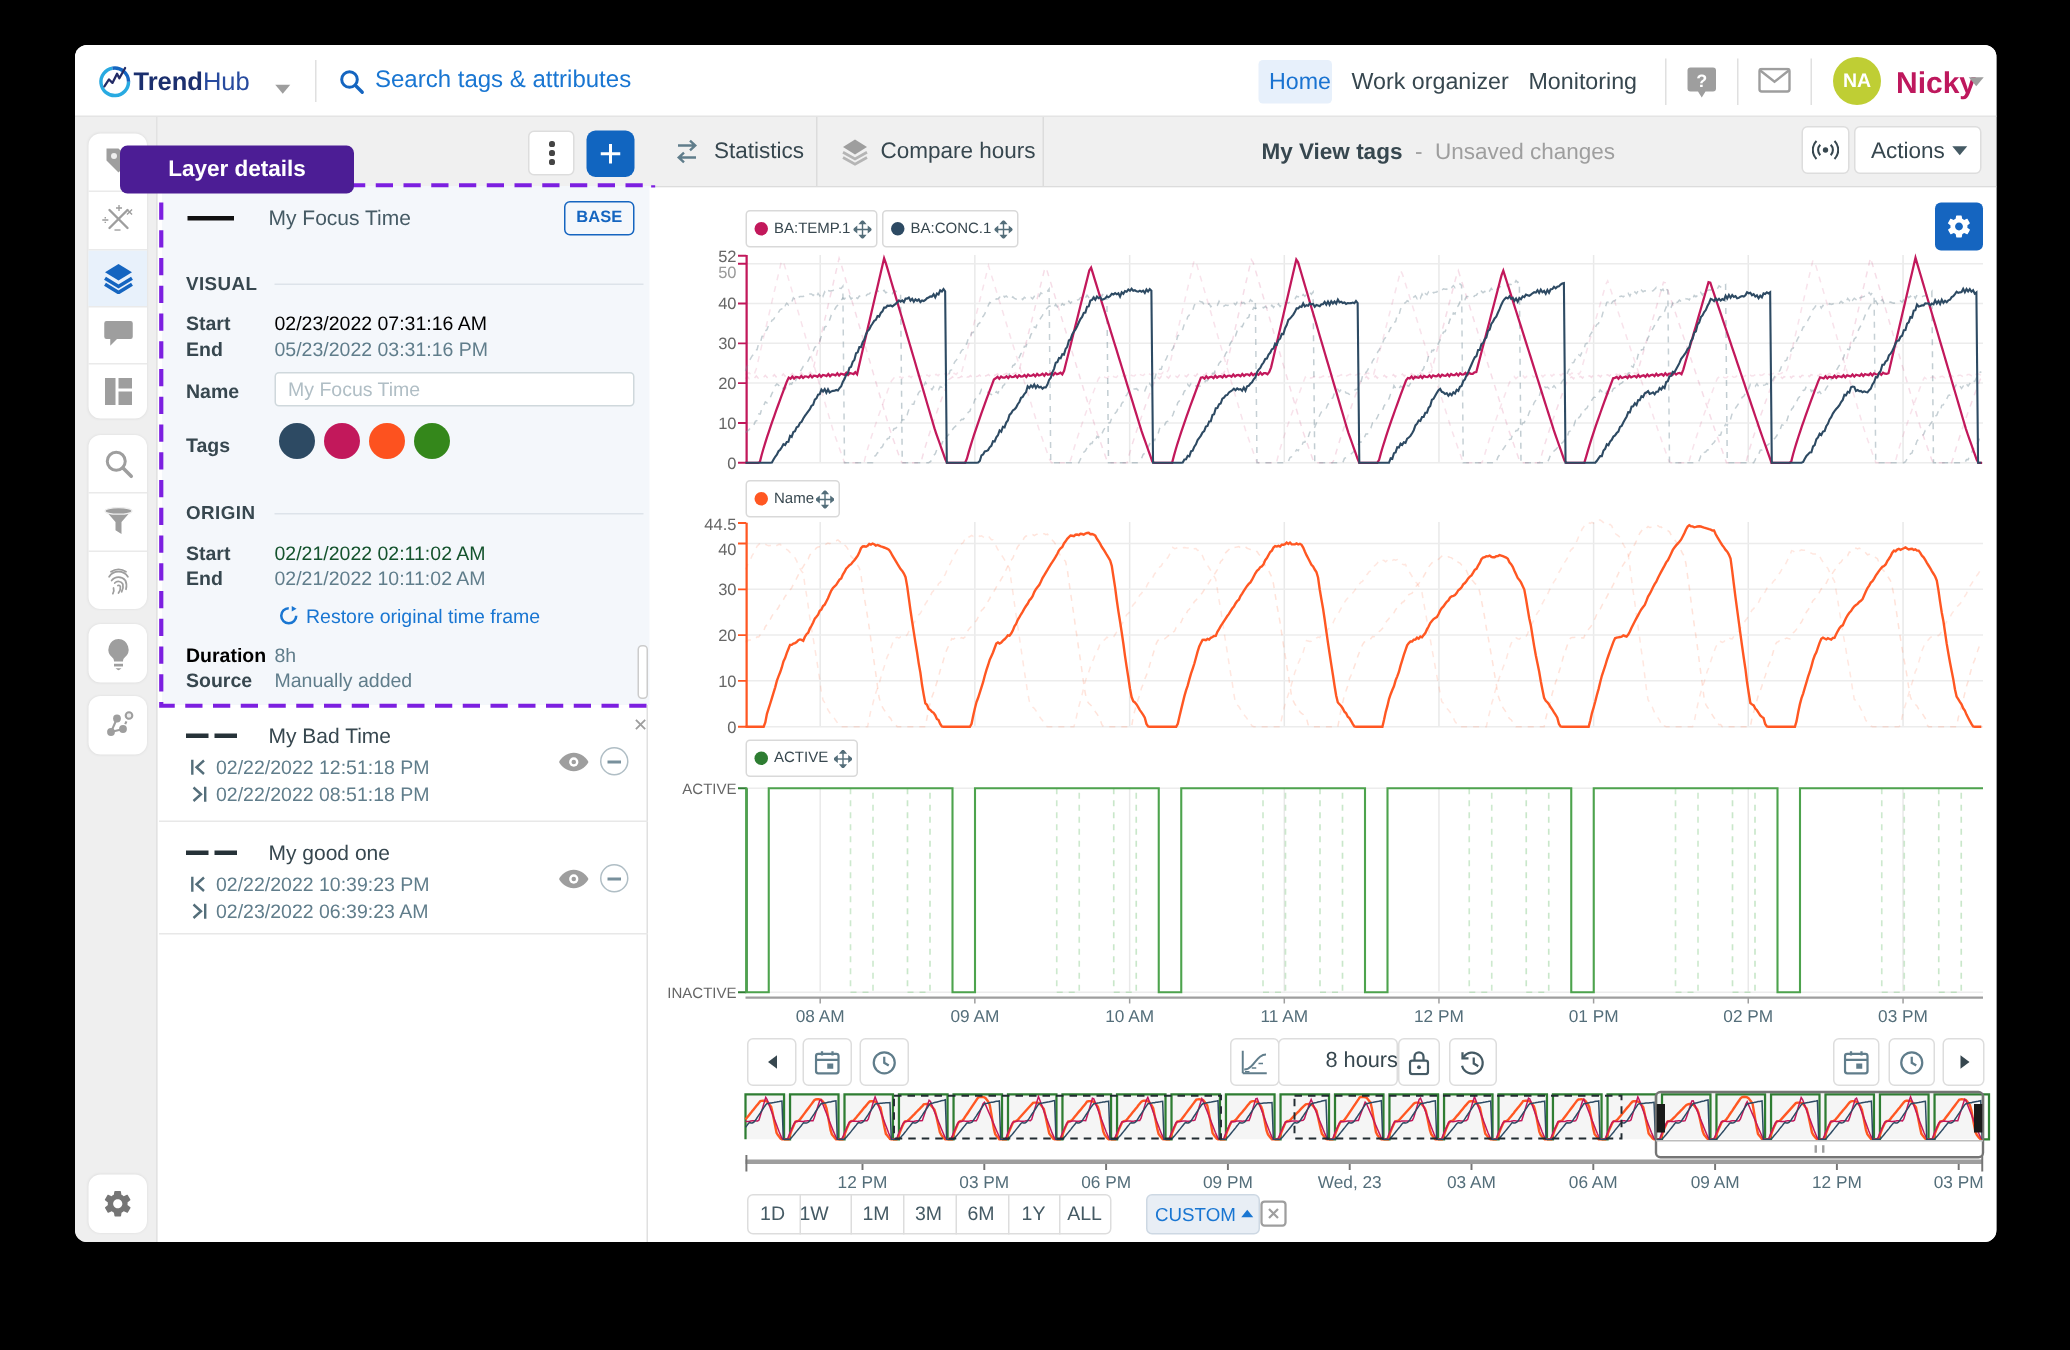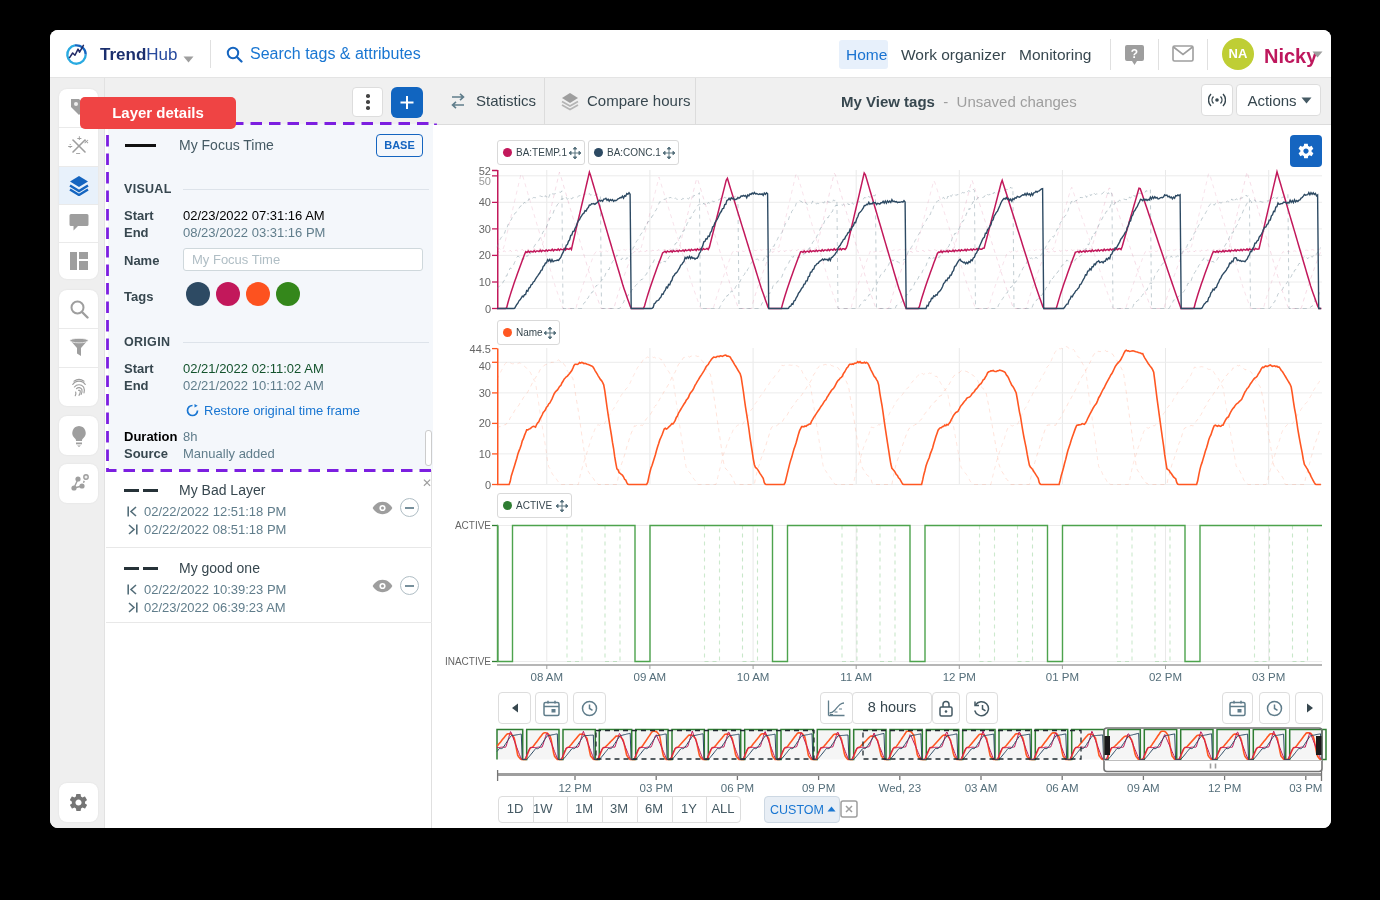--- a/index.html
+++ b/index.html
@@ -5,21 +5,21 @@
 .app{position:absolute;left:50px;top:30px;width:1281px;height:798px;background:#fff;border-radius:8px;overflow:hidden}
 .abs{position:absolute}
 </style></head><body>
 <div class="app">
 <div class="abs" style="left:0;top:0;width:1281px;height:48px;background:#fff;border-bottom:1px solid #e4e4e4"></div>
 <svg class="abs" style="left:15px;top:13px" width="23" height="23" viewBox="0 0 30 30">
 <path d="M27 15 A12 12 0 1 1 13 3.2" fill="none" stroke="#29aae1" stroke-width="3"></path>
 <path d="M13 3.2 A12 12 0 0 1 27 15" fill="none" stroke="#1565c0" stroke-width="3"></path>
 <path d="M6 19 L10 13 L13 16 L17 8 L19 12 L24 3" fill="none" stroke="#232b66" stroke-width="2" stroke-linejoin="round" stroke-linecap="round"></path>
 </svg>
-<div class="abs" style="left:50px;top:15px;font-size:17px;color:#1b2f6e"><b>Trend</b><span style="font-weight:400;color:#274a9e">Hub</span></div>
+<div class="abs" style="left:39px;top:15px;font-size:17px;color:#1b2f6e"><b>Trend</b><span style="font-weight:400;color:#274a9e">Hub</span></div>
 <svg class="abs" style="left:133px;top:26px" width="11" height="7" viewBox="0 0 11 7">
       <path d="M0.5 0.5 L5.5 6.5 L10.5 0.5 Z" fill="#9e9e9e"></path>
     </svg>
 <div class="abs" style="left:160px;top:10px;width:1px;height:28px;background:#e0e0e0"></div>
 <svg class="abs" style="left:176px;top:16px" width="17" height="17" viewBox="0 0 17 17">
       <circle cx="7" cy="7" r="5.2" fill="none" stroke="#1565c0" stroke-width="2"></circle>
       <line x1="11" y1="11" x2="15.5" y2="15.5" stroke="#1565c0" stroke-width="2.2" stroke-linecap="round"></line>
     </svg>
 <div class="abs" style="left:200px;top:15px;font-size:16px;color:#1976d2">Search tags &amp; attributes</div>
 <div class="abs" style="left:789px;top:10px;width:49px;height:29px;background:#e7f0fb;border-radius:3px"></div>
@@ -159,21 +159,21 @@
       <rect x="1.5" y="1.5" width="328" height="347" fill="none" stroke="#7c1fe0" stroke-width="2.8" stroke-dasharray="11.5,7" stroke-dashoffset="5"></rect>
     </svg>
 <div class="abs" style="left:75px;top:113.5px;width:31px;height:3px;background:#111"></div>
 <div class="abs" style="left:129px;top:107px;font-size:14px;color:#455a64">My Focus Time</div>
 <div class="abs" style="left:326px;top:104px;width:47px;height:23px;border:1.5px solid #1565c0;border-radius:4px;background:#f4f7fb;color:#1565c0;font-size:11px;font-weight:bold;text-align:center;line-height:21px">BASE</div>
 <div class="abs" style="left:74px;top:152px;font-size:12.5px;font-weight:bold;color:#37474f;letter-spacing:0.3px">VISUAL</div>
 <div class="abs" style="left:133px;top:159px;width:246px;height:1px;background:#dde3ea"></div>
 <div class="abs" style="left:74px;top:178px;font-size:13px;font-weight:bold;color:#37474f">Start</div>
 <div class="abs" style="left:133px;top:178px;font-size:13px;color:#000000">02/23/2022 07:31:16 AM</div>
 <div class="abs" style="left:74px;top:195px;font-size:13px;font-weight:bold;color:#37474f">End</div>
-<div class="abs" style="left:133px;top:195px;font-size:13px;color:#607d8b">08/23/2022 03:31:16 PM</div>
+<div class="abs" style="left:133px;top:195px;font-size:13px;color:#607d8b">05/23/2022 03:31:16 PM</div>
 <div class="abs" style="left:74px;top:223px;font-size:13px;font-weight:bold;color:#37474f">Name</div>
 <div class="abs" style="left:133px;top:218px;width:240px;height:23px;background:#fff;border:1px solid #cfd8dc;border-radius:3px;font-size:13px;color:#b0bec5;line-height:22px;padding-left:8px">My Focus Time</div>
 <div class="abs" style="left:74px;top:259px;font-size:13px;font-weight:bold;color:#37474f">Tags</div>
 <div class="abs" style="left:136px;top:252px;width:24px;height:24px;border-radius:50%;background:#2d4a63"></div>
 <div class="abs" style="left:166px;top:252px;width:24px;height:24px;border-radius:50%;background:#c2185b"></div>
 <div class="abs" style="left:196px;top:252px;width:24px;height:24px;border-radius:50%;background:#fd521f"></div>
 <div class="abs" style="left:226px;top:252px;width:24px;height:24px;border-radius:50%;background:#34871b"></div>
 <div class="abs" style="left:74px;top:305px;font-size:12.5px;font-weight:bold;color:#37474f;letter-spacing:0.3px">ORIGIN</div>
 <div class="abs" style="left:133px;top:312px;width:246px;height:1px;background:#dde3ea"></div>
 <div class="abs" style="left:74px;top:331px;font-size:13px;font-weight:bold;color:#37474f">Start</div>
@@ -186,21 +186,21 @@
     </svg>
 <div class="abs" style="left:154px;top:373px;font-size:13px;color:#1976d2">Restore original time frame</div>
 <div class="abs" style="left:74px;top:399px;font-size:13px;font-weight:bold;color:#000000">Duration</div>
 <div class="abs" style="left:133px;top:399px;font-size:13px;color:#607d8b">8h</div>
 <div class="abs" style="left:74px;top:416px;font-size:13px;font-weight:bold;color:#37474f">Source</div>
 <div class="abs" style="left:133px;top:416px;font-size:13px;color:#607d8b">Manually added</div>
 <div class="abs" style="left:375px;top:400px;width:7px;height:36px;background:#fff;border:1px solid #ccc;border-radius:3px"></div>
 <div class="abs" style="left:372px;top:446px;font-size:12px;color:#9e9e9e">✕</div>
 <div class="abs" style="left:74px;top:459px;width:15px;height:3px;background:#263238"></div>
     <div class="abs" style="left:93px;top:459px;width:15px;height:3px;background:#263238"></div>
-    <div class="abs" style="left:129px;top:452px;font-size:14px;color:#37474f">My Bad Layer</div>
+    <div class="abs" style="left:129px;top:452px;font-size:14px;color:#37474f">My Bad Time</div>
     <svg class="abs" style="left:77px;top:476px" width="11" height="11" viewBox="0 0 11 11">
       <line x1="1.2" y1="0.5" x2="1.2" y2="10.5" stroke="#546e7a" stroke-width="1.6"></line>
       <path d="M9 1 L4 5.5 L9 10" fill="none" stroke="#546e7a" stroke-width="1.6"></path>
     </svg>
     <div class="abs" style="left:94px;top:474px;font-size:13px;color:#607d8b">02/22/2022 12:51:18 PM</div>
     <svg class="abs" style="left:77px;top:494px" width="11" height="11" viewBox="0 0 11 11">
       <line x1="9.8" y1="0.5" x2="9.8" y2="10.5" stroke="#546e7a" stroke-width="1.6"></line>
       <path d="M2 1 L7 5.5 L2 10" fill="none" stroke="#546e7a" stroke-width="1.6"></path>
     </svg>
     <div class="abs" style="left:94px;top:492px;font-size:13px;color:#607d8b">02/22/2022 08:51:18 PM</div>
@@ -226,21 +226,21 @@
     </svg>
     <div class="abs" style="left:94px;top:570px;font-size:13px;color:#607d8b">02/23/2022 06:39:23 AM</div>
     <svg class="abs" style="left:322px;top:549px" width="21" height="14" viewBox="0 0 21 14">
       <path d="M10.5 0.8 C15.5 0.8 19.2 4.5 20.3 7 C19.2 9.5 15.5 13.2 10.5 13.2 C5.5 13.2 1.8 9.5 0.7 7 C1.8 4.5 5.5 0.8 10.5 0.8 Z" fill="#9e9e9e"></path>
       <circle cx="10.5" cy="7" r="3.1" fill="#fff"></circle>
       <circle cx="10.5" cy="7" r="1.5" fill="#9e9e9e"></circle>
     </svg>
     <div class="abs" style="left:350px;top:546px;width:19px;height:19px;border:1.5px solid #b0bec5;border-radius:50%"></div>
     <div class="abs" style="left:355px;top:555px;width:9px;height:1.6px;background:#78909c"></div>
 <div class="abs" style="left:56px;top:591.5px;width:326px;height:1px;background:#e8e8e8"></div>
-<div class="abs" style="left:30px;top:67px;width:156px;height:32px;background:#ef4444;border-radius:5px;color:#fff;font-size:15px;font-weight:bold;text-align:center;line-height:31px">Layer details</div>
+<div class="abs" style="left:30px;top:67px;width:156px;height:32px;background:#4c1d95;border-radius:5px;color:#fff;font-size:15px;font-weight:bold;text-align:center;line-height:31px">Layer details</div>
 <div class="abs" style="left:383px;top:95px;width:898px;height:703px;background:#fff"></div>
 <svg width="898" height="703" viewBox="0 0 898 703" style="position:absolute;left:383px;top:95px" font-family="Liberation Sans, sans-serif">
       <g>
         <line x1="113.8" y1="45" x2="113.8" y2="183" stroke="#e9e9e9" stroke-width="1"></line>
         <line x1="113.8" y1="223" x2="113.8" y2="359" stroke="#e9e9e9" stroke-width="1"></line>
         <line x1="113.8" y1="400" x2="113.8" y2="536" stroke="#e9e9e9" stroke-width="1"></line>
         <line x1="216.9" y1="45" x2="216.9" y2="183" stroke="#e9e9e9" stroke-width="1"></line>
         <line x1="216.9" y1="223" x2="216.9" y2="359" stroke="#e9e9e9" stroke-width="1"></line>
         <line x1="216.9" y1="400" x2="216.9" y2="536" stroke="#e9e9e9" stroke-width="1"></line>
         <line x1="320.1" y1="45" x2="320.1" y2="183" stroke="#e9e9e9" stroke-width="1"></line>
@@ -461,21 +461,21 @@
       <circle cx="8.5" cy="8.5" r="7" fill="none" stroke="#607d8b" stroke-width="1.5"></circle>
       <path d="M8.5 4.5 v4 l3 1.8" fill="none" stroke="#607d8b" stroke-width="1.5"></path>
     </svg>
 <div class="abs" style="left:770px;top:662px;width:33px;height:32px;background:#fff;border:1px solid #ddd;border-radius:4px"></div>
 <svg class="abs" style="left:777px;top:670px" width="19" height="17" viewBox="0 0 19 17">
       <path d="M1.5 15.5 v-15 M1.5 15.5 h16" stroke="#607d8b" stroke-width="1.3" fill="none"></path>
       <path d="M2.5 13 c3 0 4 -1.5 5.5 -3 s3-4 5-5.5 3-1.5 4-1.5" fill="none" stroke="#607d8b" stroke-width="1.3"></path>
       <path d="M3 14.5 h3 M7.5 12 h3 M12 9 h3" stroke="#607d8b" stroke-width="1.1"></path>
     </svg>
 <div class="abs" style="left:802px;top:662px;width:80px;height:32px;background:#fff;border:1px solid #ddd;border-radius:4px"></div>
-<div class="abs" style="left:802px;top:662px;width:80px;height:32px;font-size:14.5px;color:#37474f;text-align:center;line-height:31px">8 hours</div>
+<div class="abs" style="left:802px;top:662px;width:80px;height:32px;font-size:14.5px;color:#37474f;text-align:right;line-height:31px">8 hours</div>
 <div class="abs" style="left:882px;top:662px;width:28px;height:32px;background:#fff;border:1px solid #ddd;border-radius:4px"></div>
 <svg class="abs" style="left:889px;top:670px" width="14" height="17" viewBox="0 0 14 17">
       <rect x="1" y="7" width="12" height="9" rx="1.5" fill="none" stroke="#455a64" stroke-width="1.5"></rect>
       <path d="M4 7 v-2.5 a3 3 0 0 1 6 0 v2.5" fill="none" stroke="#455a64" stroke-width="1.5"></path>
       <circle cx="7" cy="11.5" r="1.3" fill="#455a64"></circle>
     </svg>
 <div class="abs" style="left:916px;top:662px;width:32px;height:32px;background:#fff;border:1px solid #ddd;border-radius:4px"></div>
 <svg class="abs" style="left:923px;top:670px" width="18" height="17" viewBox="0 0 18 17">
       <path d="M2.5 5 a7 7 0 1 1 -0.8 5.5" fill="none" stroke="#455a64" stroke-width="1.5"></path>
       <path d="M2 1.5 v4 h4" fill="none" stroke="#455a64" stroke-width="1.5"></path>

